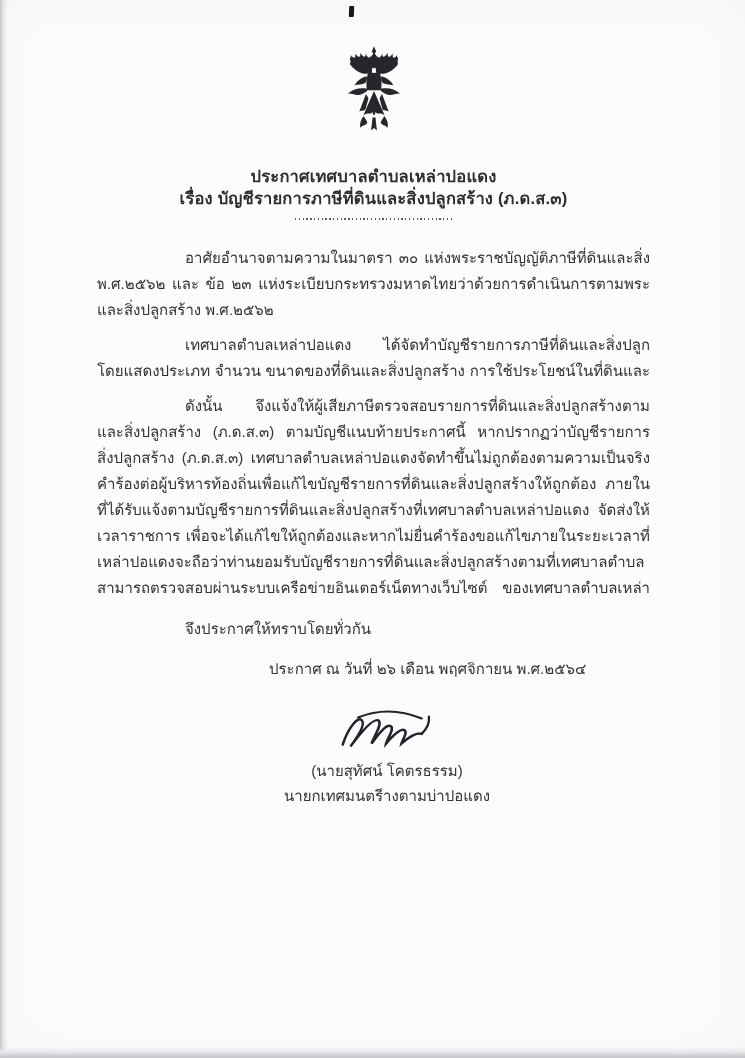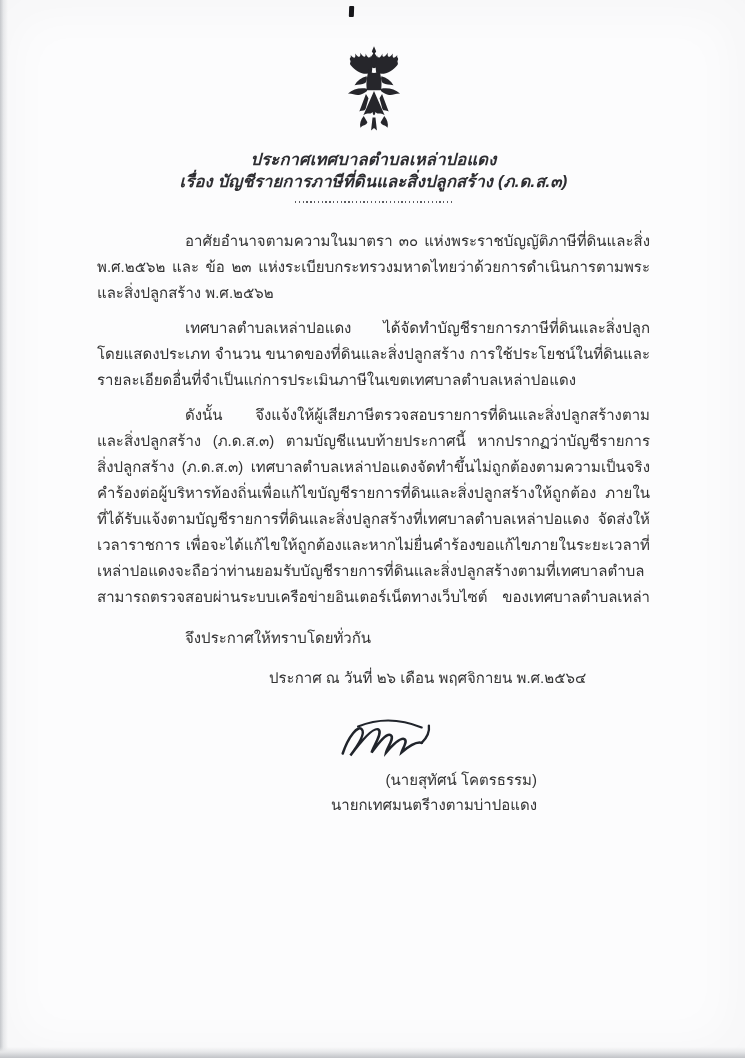--- a/index.html
+++ b/index.html
@@ -30,21 +30,21 @@
   }
   .content { position: relative; padding: 0 95px 0 97px; }
 
   .emblem { width: 88px; height: 94px; margin: 44px auto 0; display: block; }
   .emblem svg { width: 100%; height: 100%; display: block; }
 
   .title-line {
     text-align: center; font-size: 16.5px; line-height: 22px;
     font-weight: 600; color: #2d2d31; letter-spacing: 0.2px;
   }
-  .title-block { margin-top: 10px; font-style: italic; }
+  .title-block { margin-top: 27px; }
   .dotted-rule {
     width: 158px; height: 2px; margin: 9px auto 0;
     background-image: repeating-linear-gradient(90deg, #5b5b5e 0 1.3px, rgba(0,0,0,0) 1.3px 3.8px);
   }
 
   .para { margin-top: 25px; font-size: 15px; color: #333; }
   .para + .para { margin-top: 9px; }
   .line {
     line-height: 26px; max-height: 26px; overflow: hidden;
     text-align: justify; text-align-last: justify;
@@ -54,21 +54,21 @@
 
   .url-line { line-height: 27px; }
   .url-line a {
     color: #4c4c50; font-size: 14.5px; letter-spacing: 0.6px;
     text-decoration: underline; text-underline-offset: 3px; cursor: pointer;
   }
 
   .closing { margin-top: 15px; padding-left: 88px; font-size: 15px; line-height: 26px; color: #333; }
   .dateline { margin-top: 14px; padding-left: 172px; font-size: 15px; line-height: 26px; color: #333; }
 
-  .sig-block { margin: 24px 0 0 140px; width: 300px; text-align: right; }
+  .sig-block { margin: 24px 0 0 140px; width: 300px; text-align: center; }
   .sig-svg { height: 52px; width: 120px; margin: 0 auto; display: block; }
   .sig-name { font-size: 15px; line-height: 25px; color: #333; }
   .sig-pos  { font-size: 15px; line-height: 25px; color: #333; }
 </style>
 </head>
 <body>
 
 <div class="page">
   <div class="scan-edge-left"></div>
   <div class="scan-edge-bottom"></div>
@@ -105,21 +105,20 @@
 
     <div class="para">
       <div class="line indent">อาศัยอำนาจตามความในมาตรา ๓๐ แห่งพระราชบัญญัติภาษีที่ดินและสิ่งปลูกสร้าง</div>
       <div class="line">พ.ศ.๒๕๖๒ และ ข้อ ๒๓ แห่งระเบียบกระทรวงมหาดไทยว่าด้วยการดำเนินการตามพระราชบัญญัติภาษีที่ดิน</div>
       <div class="line left">และสิ่งปลูกสร้าง พ.ศ.๒๕๖๒</div>
     </div>
 
     <div class="para">
       <div class="line indent">เทศบาลตำบลเหล่าปอแดง ได้จัดทำบัญชีรายการภาษีที่ดินและสิ่งปลูกสร้าง (ภ.ด.ส.๓)</div>
       <div class="line">โดยแสดงประเภท จำนวน ขนาดของที่ดินและสิ่งปลูกสร้าง การใช้ประโยชน์ในที่ดินและสิ่งปลูกสร้างและ</div>
-      <div class="line left">รายละเอียดอื่นที่จำเป็นแก่การประเมินภาษีในเขตเทศบาลตำบลเหล่าปอแดง</div>
     </div>
 
     <div class="para">
       <div class="line indent">ดังนั้น จึงแจ้งให้ผู้เสียภาษีตรวจสอบรายการที่ดินและสิ่งปลูกสร้างตามบัญชีรายการภาษีที่ดิน</div>
       <div class="line">และสิ่งปลูกสร้าง (ภ.ด.ส.๓) ตามบัญชีแนบท้ายประกาศนี้ หากปรากฏว่าบัญชีรายการภาษีที่ดินและ</div>
       <div class="line">สิ่งปลูกสร้าง (ภ.ด.ส.๓) เทศบาลตำบลเหล่าปอแดงจัดทำขึ้นไม่ถูกต้องตามความเป็นจริง ให้ผู้เสียภาษียื่น</div>
       <div class="line">คำร้องต่อผู้บริหารท้องถิ่นเพื่อแก้ไขบัญชีรายการที่ดินและสิ่งปลูกสร้างให้ถูกต้อง ภายใน ๑๕ วัน นับแต่วันที่</div>
       <div class="line">ที่ได้รับแจ้งตามบัญชีรายการที่ดินและสิ่งปลูกสร้างที่เทศบาลตำบลเหล่าปอแดง จัดส่งให้ในวันและ</div>
       <div class="line">เวลาราชการ เพื่อจะได้แก้ไขให้ถูกต้องและหากไม่ยื่นคำร้องขอแก้ไขภายในระยะเวลาที่กำหนด เทศบาลตำบล</div>
       <div class="line">เหล่าปอแดงจะถือว่าท่านยอมรับบัญชีรายการที่ดินและสิ่งปลูกสร้างตามที่เทศบาลตำบลเหล่าปอแดง แจ้งไป</div>

